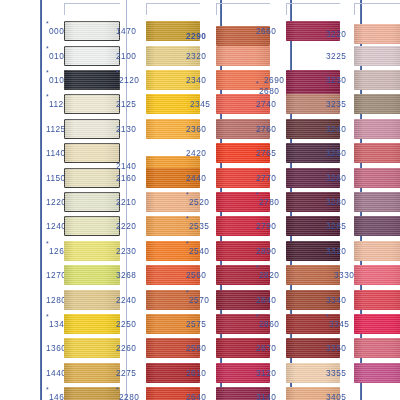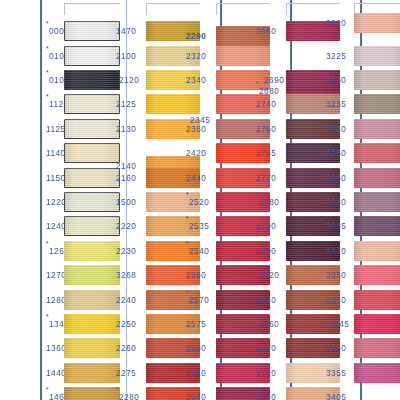--- a/index.html
+++ b/index.html
@@ -207,21 +207,21 @@
       </div>
       <div class="row" style="top: 154px;">
         <span class="code" style="left: 0px;">2140</span>
         <div class="swatch" style="left: 30px; width: 54px; background: rgb(242, 154, 40);"></div>
       </div>
       <div class="row" style="top: 165.4px;">
         <span class="code" style="left: 0px;">2160</span>
         <div class="swatch" style="left: 30px; width: 54px; background: rgb(219, 111, 16);"></div>
       </div>
       <div class="row" style="top: 189.8px;">
-        <span class="code" style="left: 0px;">1500</span>
+        <span class="code" style="left: 0px;">2210</span>
         <div class="swatch" style="left: 30px; width: 54px; background: rgb(240, 177, 132);"></div>
       </div>
       <div class="row" style="top: 214.2px;">
         <span class="code" style="left: 0px;">2220</span>
         <div class="swatch" style="left: 30px; width: 54px; background: rgb(238, 158, 75);"></div>
       </div>
       <div class="row" style="top: 238.6px;">
         <span class="code" style="left: 0px;">2230</span>
         <div class="swatch" style="left: 30px; width: 54px; background: rgb(243, 121, 31);"></div>
       </div>
@@ -260,21 +260,21 @@
       </div>
       <div class="row" style="top: 43.4px;">
         <span class="code" style="left: 0px;">2320</span>
         <div class="swatch" style="left: 30px; width: 54px; background: rgb(239, 146, 116);"></div>
       </div>
       <div class="row" style="top: 67.8px;">
         <span class="code" style="left: 0px;">2340</span>
         <div class="swatch" style="left: 30px; width: 54px; background: rgb(240, 112, 75);"></div>
       </div>
       <div class="row" style="top: 92.2px;">
-        <span class="code" style="left: 4px; margin-top: 16px;">2345</span>
+        <span class="code" style="left: 4px;">2345</span>
         <div class="swatch" style="left: 30px; width: 54px; background: rgb(238, 92, 75);"></div>
       </div>
       <div class="row" style="top: 116.6px;">
         <span class="code" style="left: 0px;">2360</span>
         <div class="swatch" style="left: 30px; width: 54px; background: rgb(182, 106, 99);"></div>
       </div>
       <div class="row" style="top: 141px;">
         <span class="code" style="left: 0px;">2420</span>
         <div class="swatch" style="left: 30px; width: 54px; background: rgb(242, 56, 28);"></div>
       </div>
@@ -391,21 +391,21 @@
         <div class="swatch" style="left: 30px; width: 54px; background: rgb(240, 206, 173);"></div>
       </div>
       <div class="row" style="top: 385px;">
         <span class="code" style="left: 0px;">3140</span>
         <div class="swatch" style="left: 30px; width: 54px; background: rgb(229, 169, 127);"></div>
       </div>
     </div>
     <div class="col-rule" style="left: 360px;"></div>
     <div class="column" style="left: 326px; width: 74px;">
       <div class="col-cap" style="left: 28px; width: 52px;"></div>
-      <div class="row" style="top: 11px; text-align: center;">
+      <div class="row" style="top: 22px; text-align: center;">
         <span class="code" style="left: 0px;">3220</span>
         <div class="swatch" style="left: 28px; width: 52px; background: rgb(238, 175, 153);"></div>
       </div>
       <div class="row" style="top: 43.4px;">
         <span class="code" style="left: 0px;">3225</span>
         <div class="swatch" style="left: 28px; width: 52px; background: rgb(216, 198, 203);"></div>
       </div>
       <div class="row" style="top: 67.8px;">
         <span class="code" style="left: 0px;">3230</span>
         <div class="swatch" style="left: 28px; width: 52px; background: rgb(203, 182, 178);"></div>
@@ -432,21 +432,21 @@
       </div>
       <div class="row" style="top: 214.2px;">
         <span class="code" style="left: 0px;">3285</span>
         <div class="swatch" style="left: 28px; width: 52px; background: rgb(107, 68, 96);"></div>
       </div>
       <div class="row" style="top: 238.6px;">
         <span class="code" style="left: 0px;">3320</span>
         <div class="swatch" style="left: 28px; width: 52px; background: rgb(238, 185, 157);"></div>
       </div>
       <div class="row" style="top: 263px;">
-        <span class="code" style="left: 0px;">3330</span>
+        <span class="code" style="left: 8px;">3330</span>
         <div class="swatch" style="left: 28px; width: 52px; background: rgb(234, 99, 119);"></div>
       </div>
       <div class="row" style="top: 287.4px;">
         <span class="code" style="left: 0px;">3340</span>
         <div class="swatch" style="left: 28px; width: 52px; background: rgb(221, 64, 80);"></div>
       </div>
       <div class="row" style="top: 311.8px;">
         <span class="star" style="left: 0px;">*</span>
         <span class="code" style="left: 3px;">3345</span>
         <div class="swatch" style="left: 28px; width: 52px; background: rgb(228, 30, 79);"></div>

